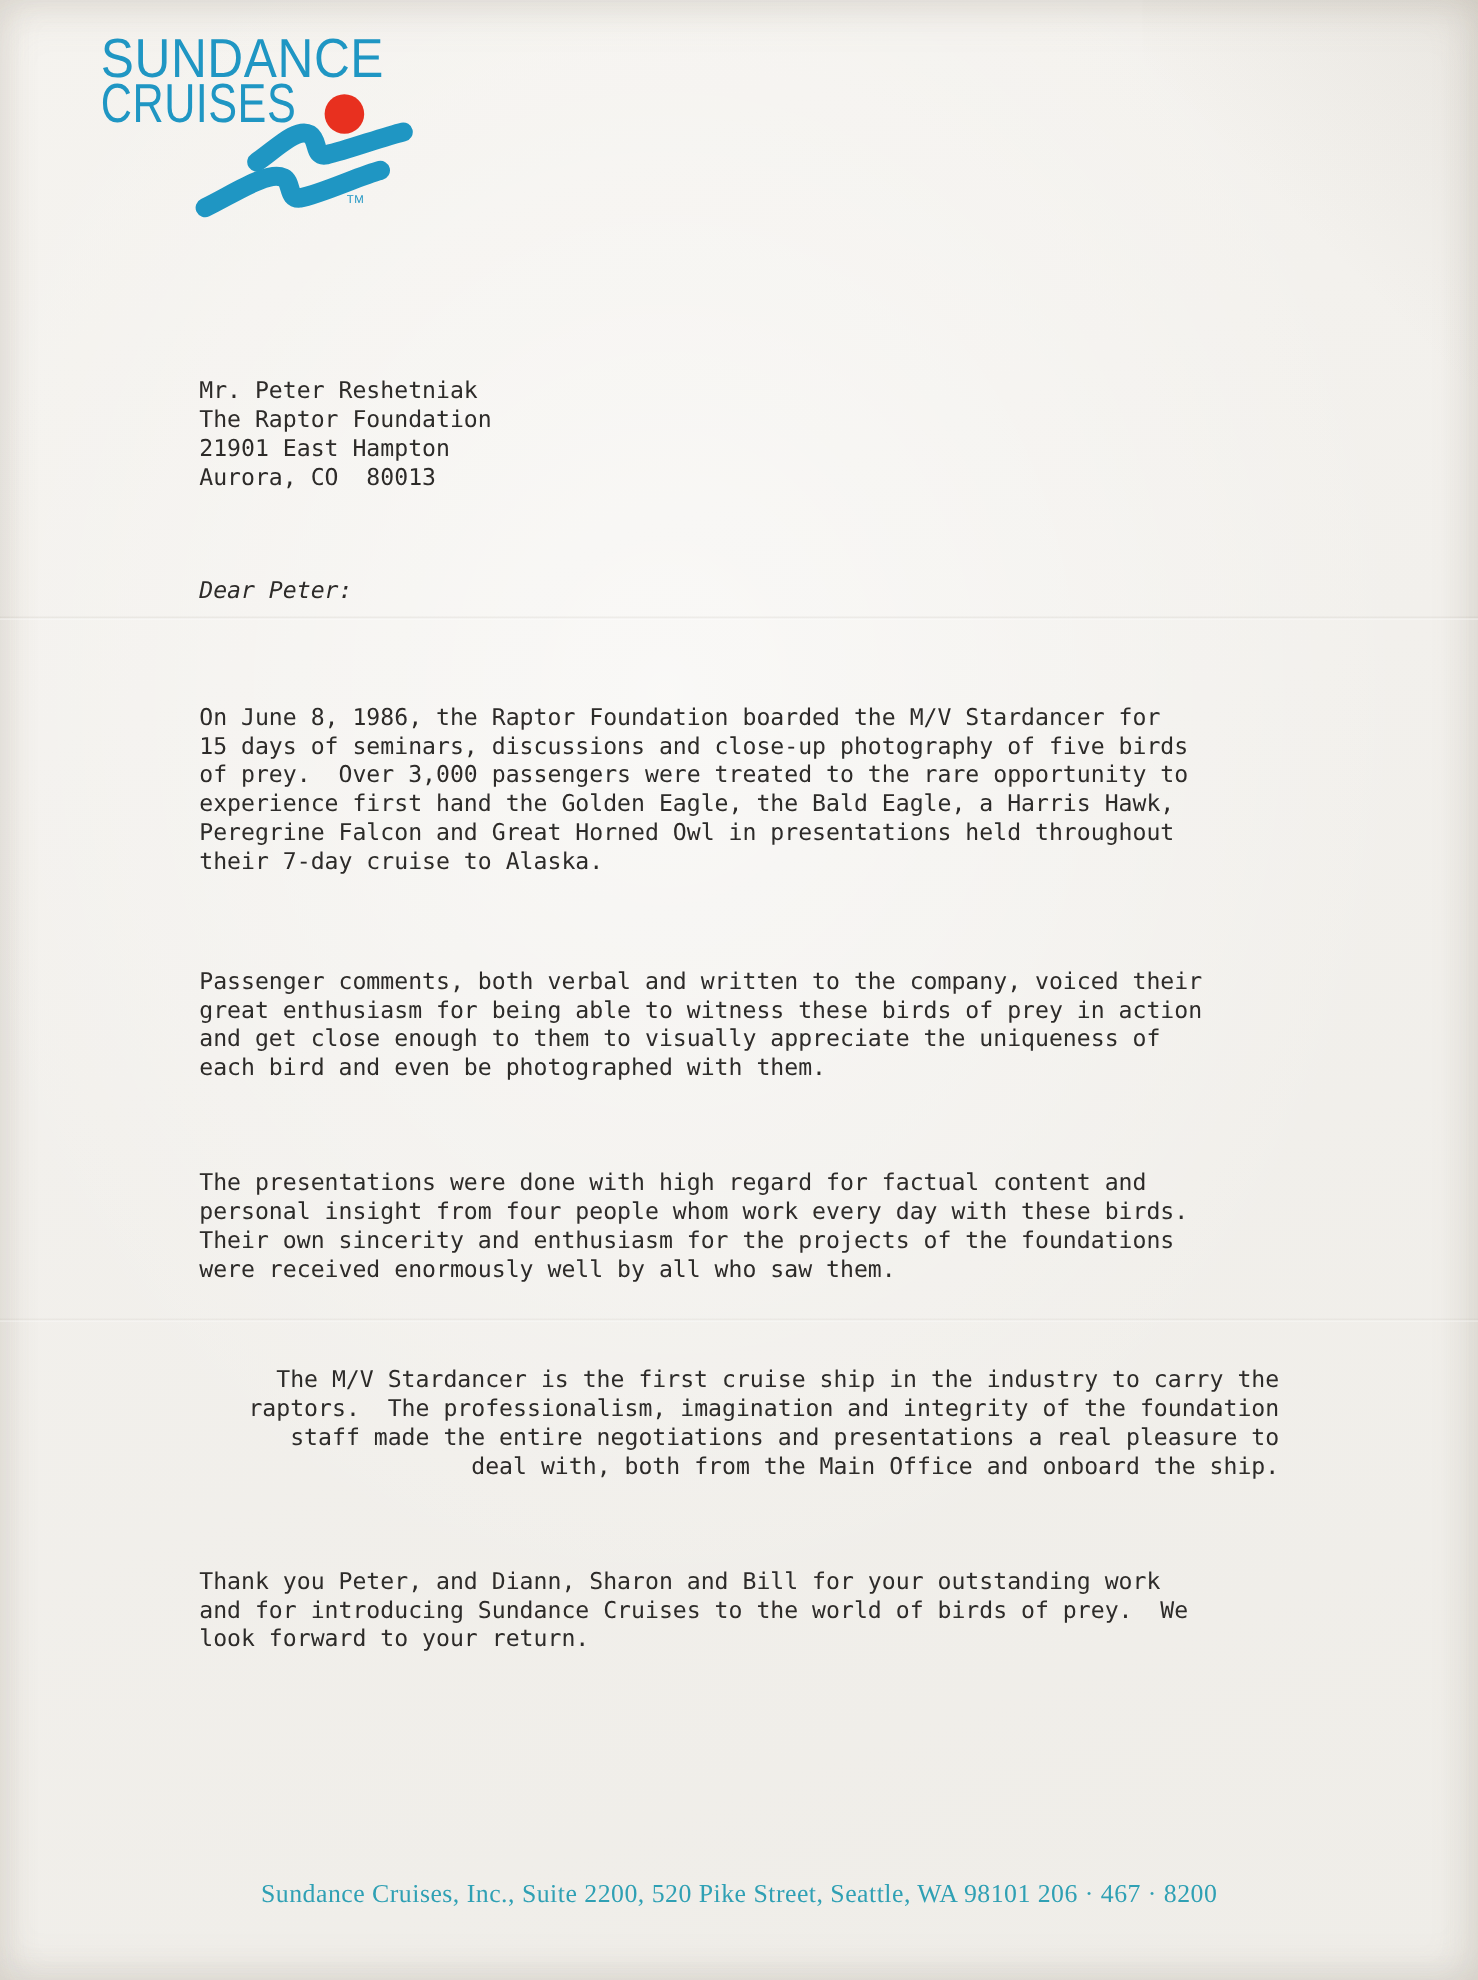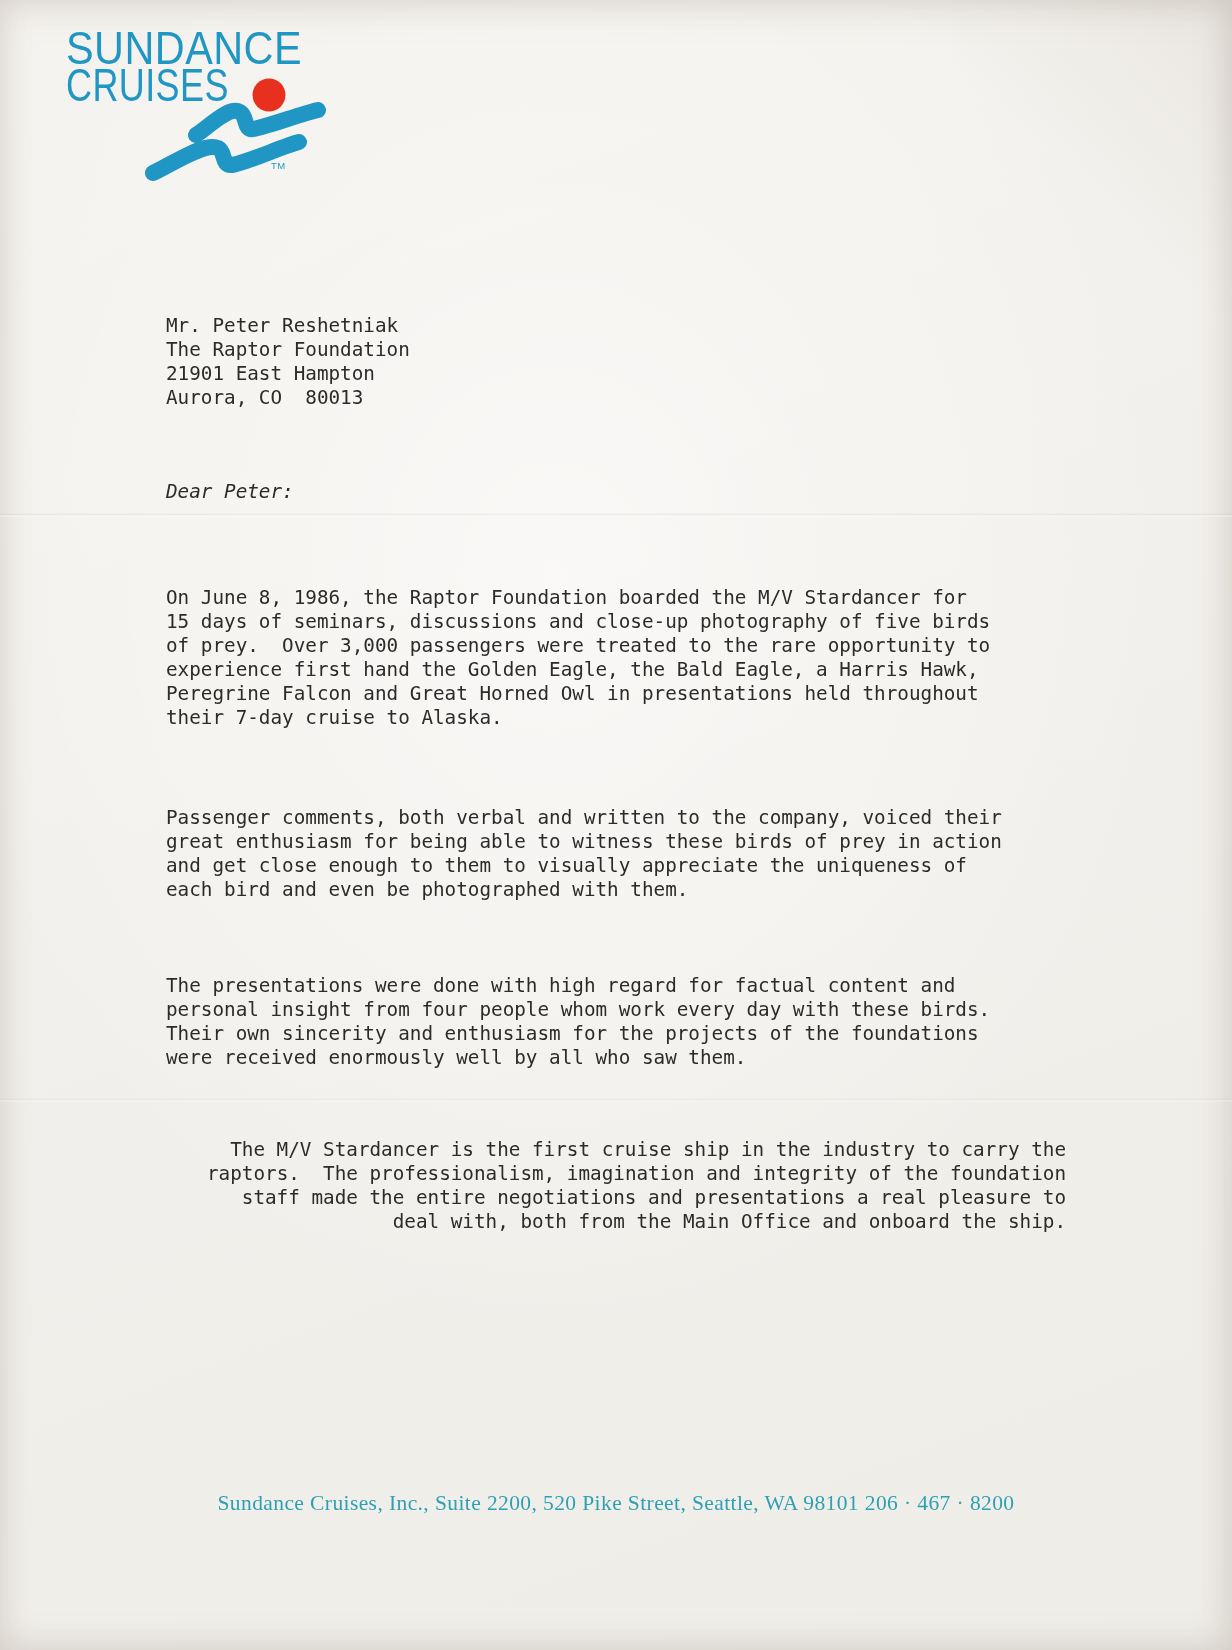--- a/index.html
+++ b/index.html
@@ -44,21 +44,21 @@
     right: 0;
     width: 280px;
     height: 330px;
     background: linear-gradient(225deg, rgba(140,130,112,0.10) 0%, rgba(140,130,112,0.0) 55%);
     pointer-events: none;
   }
 
   
   .logo {
     position: absolute;
-    left: 66px;
+    left: 84px;
     top: 30px;
     width: 290px;
     height: 160px;
     color: #1f96c3;
   }
   .logo-line {
     font-family: "Liberation Sans", sans-serif;
     font-weight: 400;
     font-size: 45px;
     line-height: 37px;
@@ -94,21 +94,21 @@
   .para-3      { margin-top: 24px; }
   .para-4      { margin-top: 20px; text-align: right; }
   .para-5      { margin-top: 24px; }
   .closing     { margin-top: 26px; }
 
   
   .footer {
     position: absolute;
     left: 0;
     right: 0;
-    top: 1491px;
+    top: 1566px;
     text-align: center;
     font-family: "Liberation Serif", serif;
     font-size: 21.5px;
     letter-spacing: 0.4px;
     color: #2fa0b4;
   }
 </style>
 </head>
 <body>
 
@@ -146,19 +146,22 @@
 and get close enough to them to visually appreciate the uniqueness of
 each bird and even be photographed with them.</p>
     <p class="para-3">The presentations were done with high regard for factual content and
 personal insight from four people whom work every day with these birds.
 Their own sincerity and enthusiasm for the projects of the foundations
 were received enormously well by all who saw them.</p>
     <p class="para-4">The M/V Stardancer is the first cruise ship in the industry to carry the
 raptors.  The professionalism, imagination and integrity of the foundation
 staff made the entire negotiations and presentations a real pleasure to
 deal with, both from the Main Office and onboard the ship.</p>
+    <p class="para-5">Thank you Peter, and Diann, Sharon and Bill for your outstanding work
+and for introducing Sundance Cruises to the world of birds of prey.  We
+look forward to your return.</p>
     
     
   </div>
 
   <div class="footer">Sundance Cruises, Inc., Suite 2200, 520 Pike Street, Seattle, WA 98101   206 · 467 · 8200</div>
 
 </div>
 
 </body></html>

